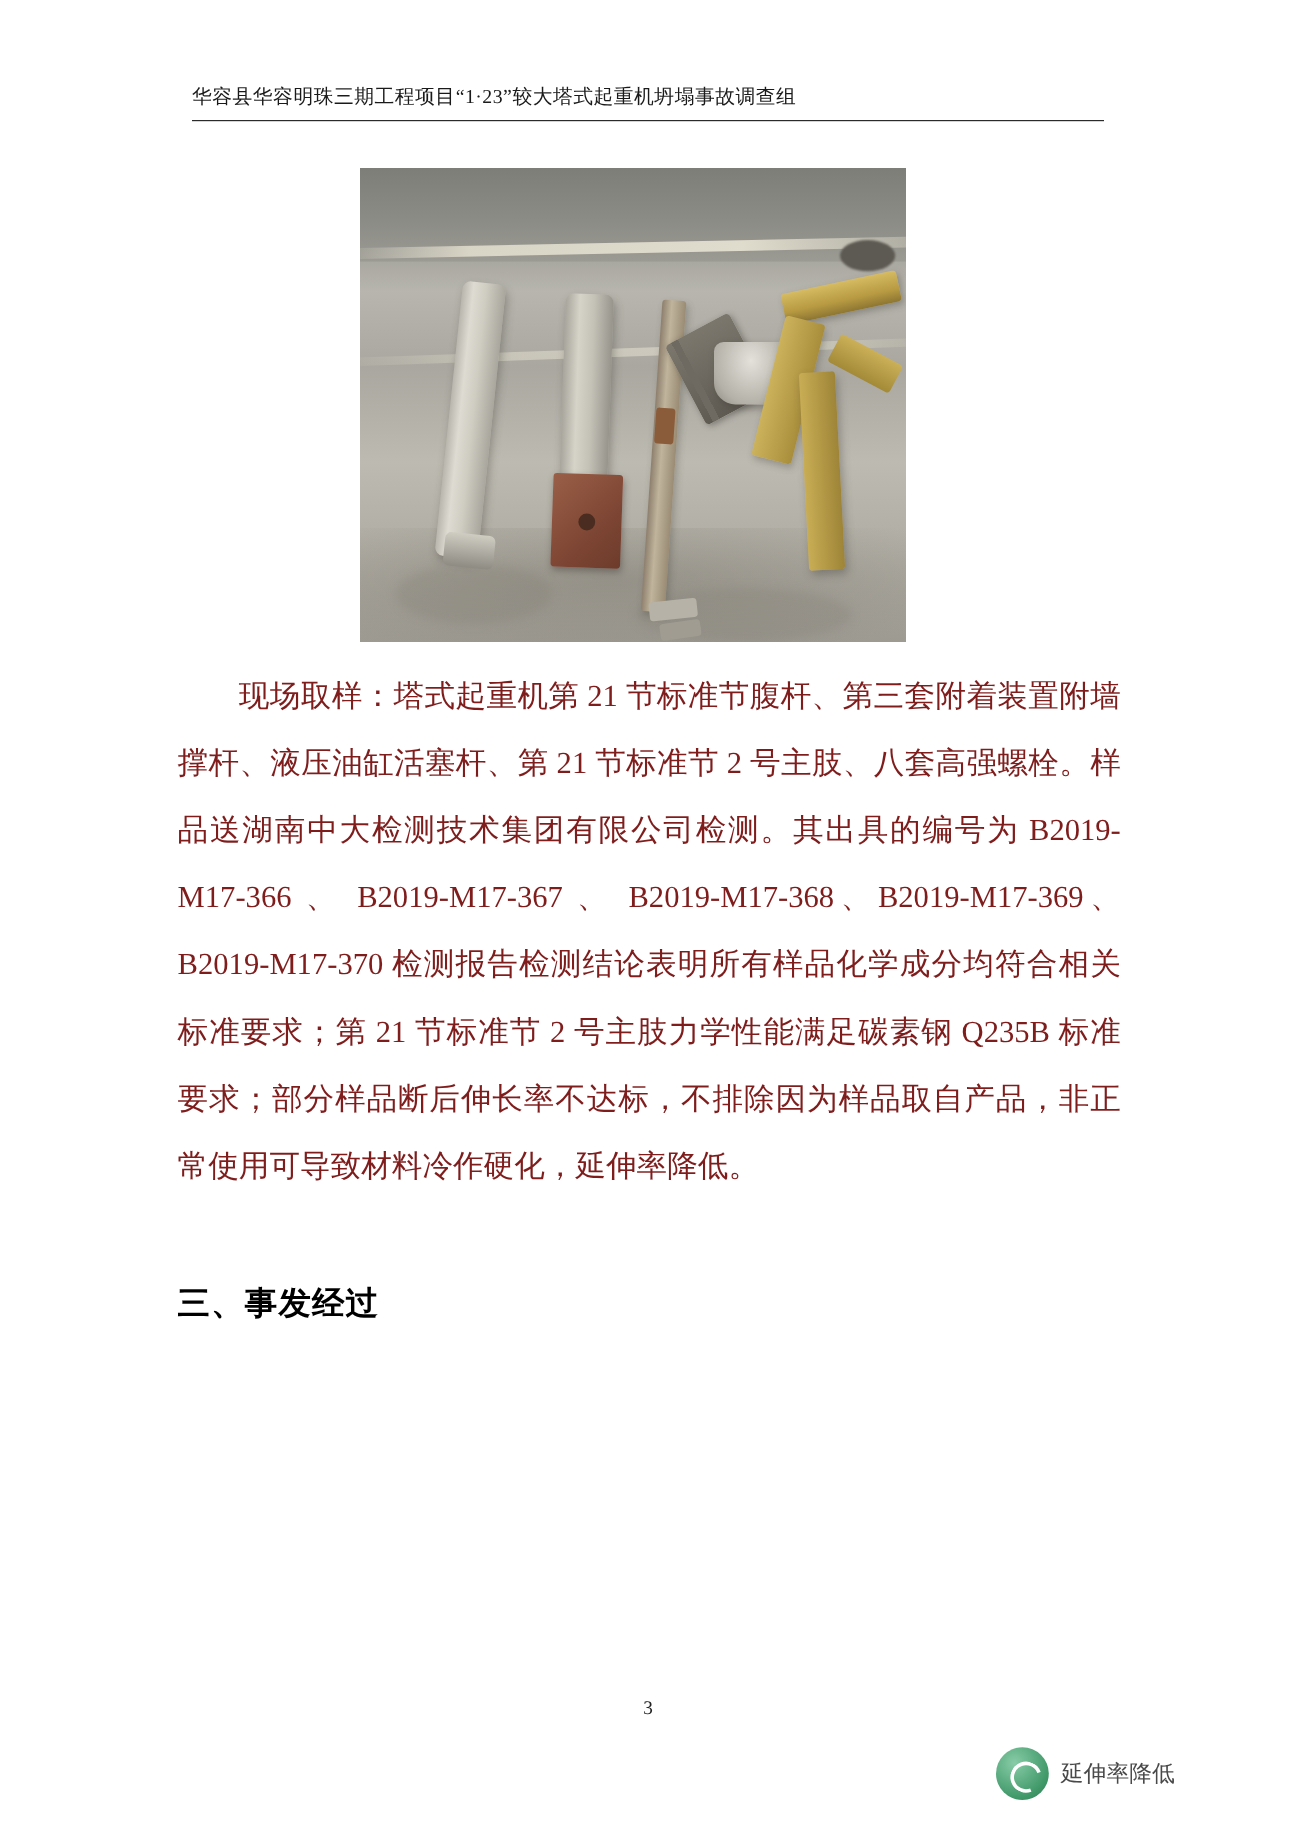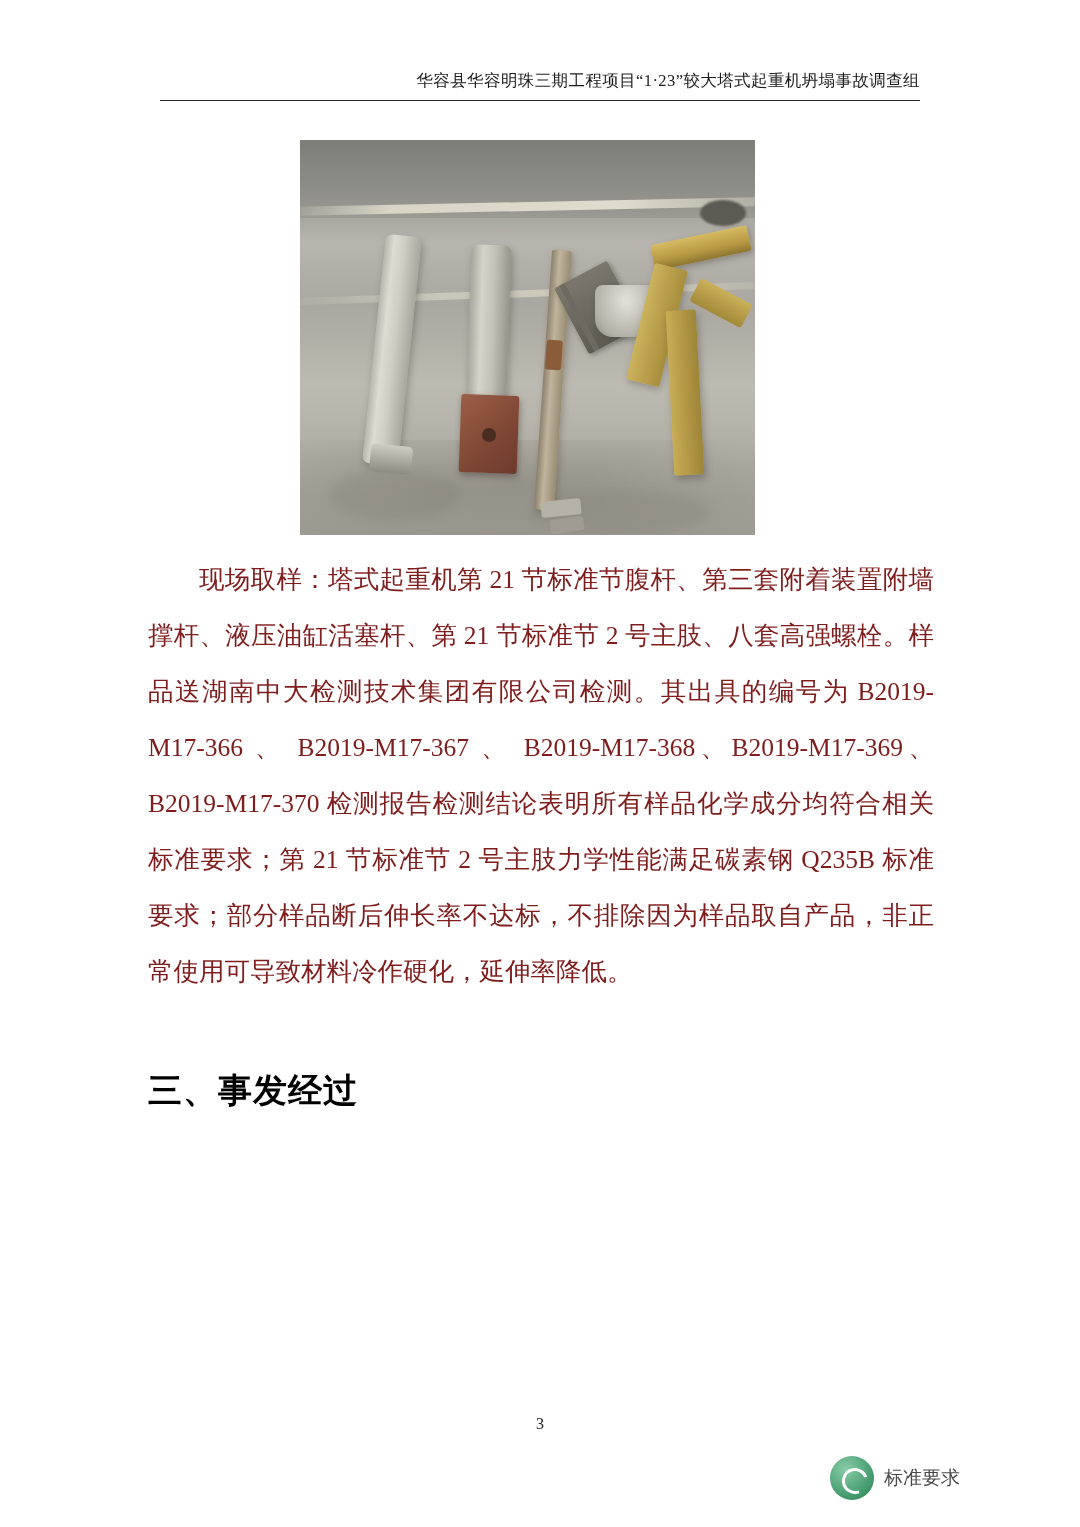--- a/index.html
+++ b/index.html
@@ -22,21 +22,21 @@
     width: 1080px;
     height: 1527px;
   }
 
   
   .header {
     position: absolute;
     left: 160px;
     top: 70px;
     width: 760px;
-    text-align: right;
+    text-align: left;
     font-size: 16.5px;
     letter-spacing: 0.4px;
     color: #1a1a1a;
     font-family: "Liberation Serif", "DejaVu Serif", serif;
   }
   .header-rule {
     position: absolute;
     left: 160px;
     top: 100px;
     width: 760px;
@@ -206,21 +206,21 @@
     color: #7f1d1d;
     font-family: "Liberation Serif", "DejaVu Serif", serif;
   }
   .p-indent { text-indent: 2em; }
   .para { margin: 0 0 0 0; }
 
   .section-title {
     position: absolute;
     left: 148px;
     top: 1068px;
-    font-size: 34px;
+    font-size: 27px;
     font-weight: bold;
     letter-spacing: 1px;
     color: #000;
   }
 
   .body-text2 {
     position: absolute;
     left: 148px;
     top: 1110px;
     width: 786px;
@@ -319,16 +319,16 @@
     <p class="para p-indent">现场取样：塔式起重机第 21 节标准节腹杆、第三套附着装置附墙撑杆、液压油缸活塞杆、第 21 节标准节 2 号主肢、八套高强螺栓。样品送湖南中大检测技术集团有限公司检测。其出具的编号为 B2019-M17-366 、 B2019-M17-367 、 B2019-M17-368、B2019-M17-369、B2019-M17-370 检测报告检测结论表明所有样品化学成分均符合相关标准要求；第 21 节标准节 2 号主肢力学性能满足碳素钢 Q235B 标准要求；部分样品断后伸长率不达标，不排除因为样品取自产品，非正常使用可导致材料冷作硬化，延伸率降低。</p>
   </div>
 
   <div class="section-title">三、事发经过</div>
 
 
   <div class="page-number">3</div>
 
   <div class="wm">
     <div class="wm-logo"></div>
-    <div class="wm-text">标准要求</div>
+    <div class="wm-text">延伸率降低</div>
   </div>
 
 </div>
 
 </body></html>

